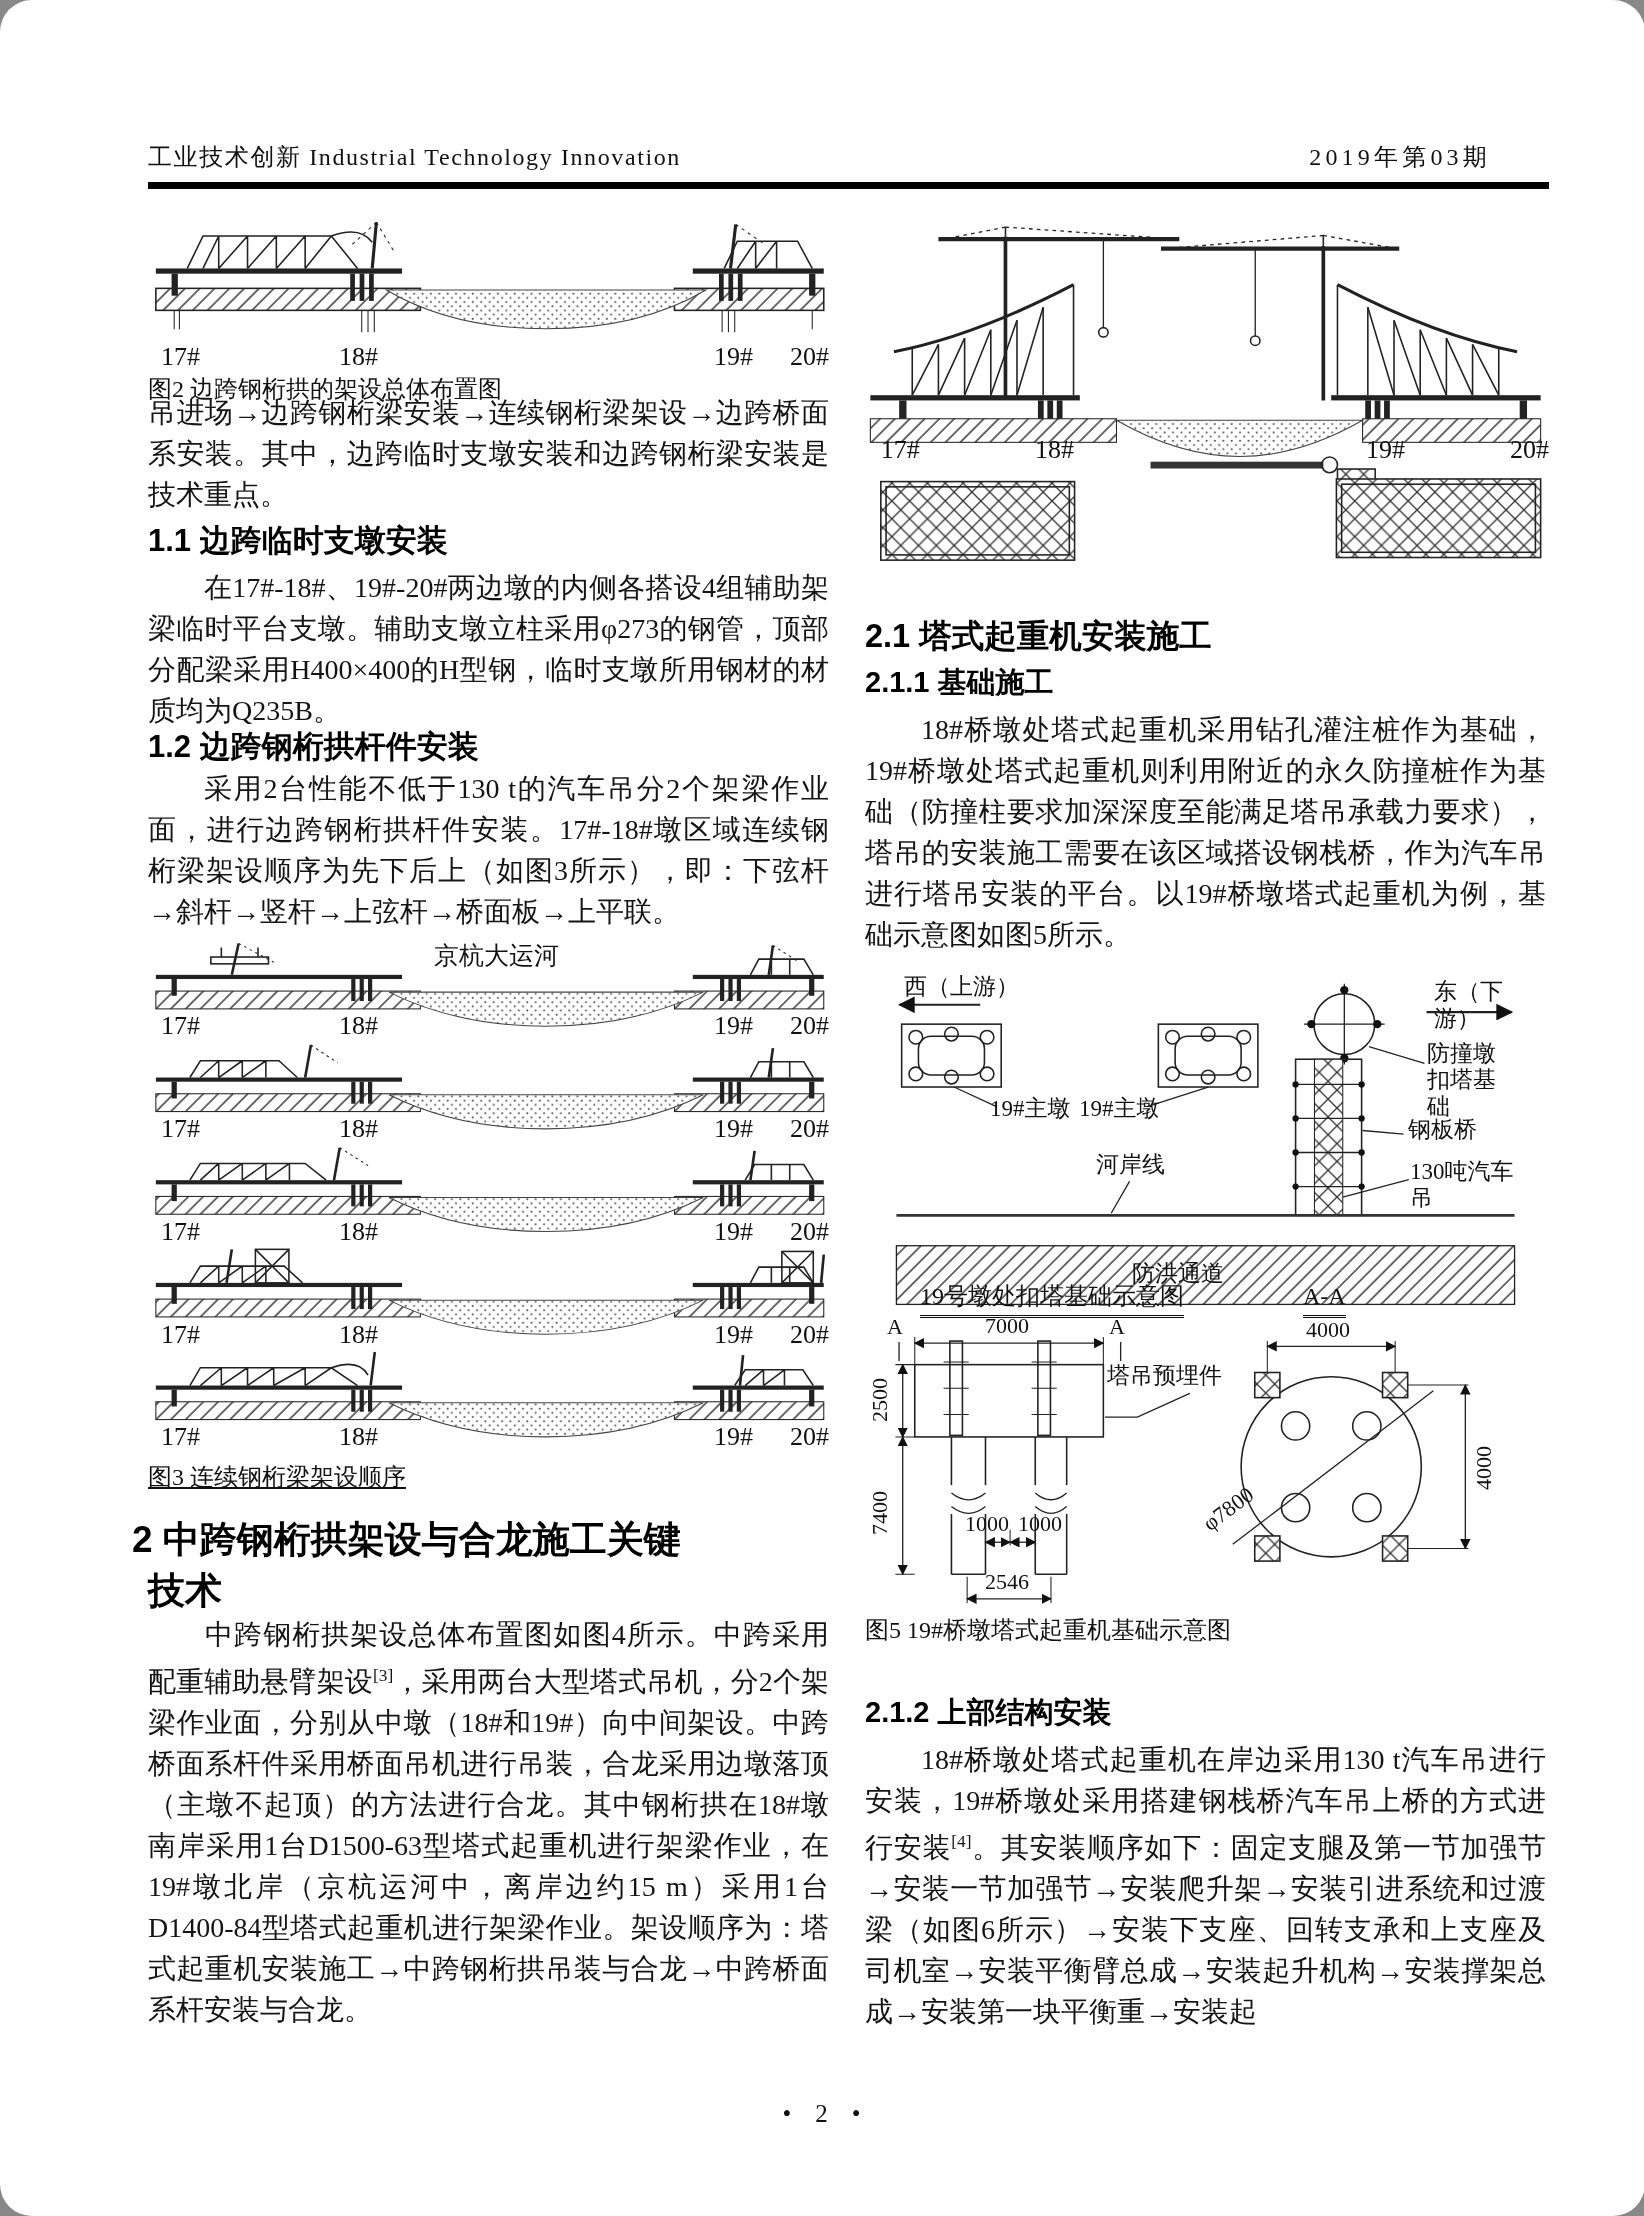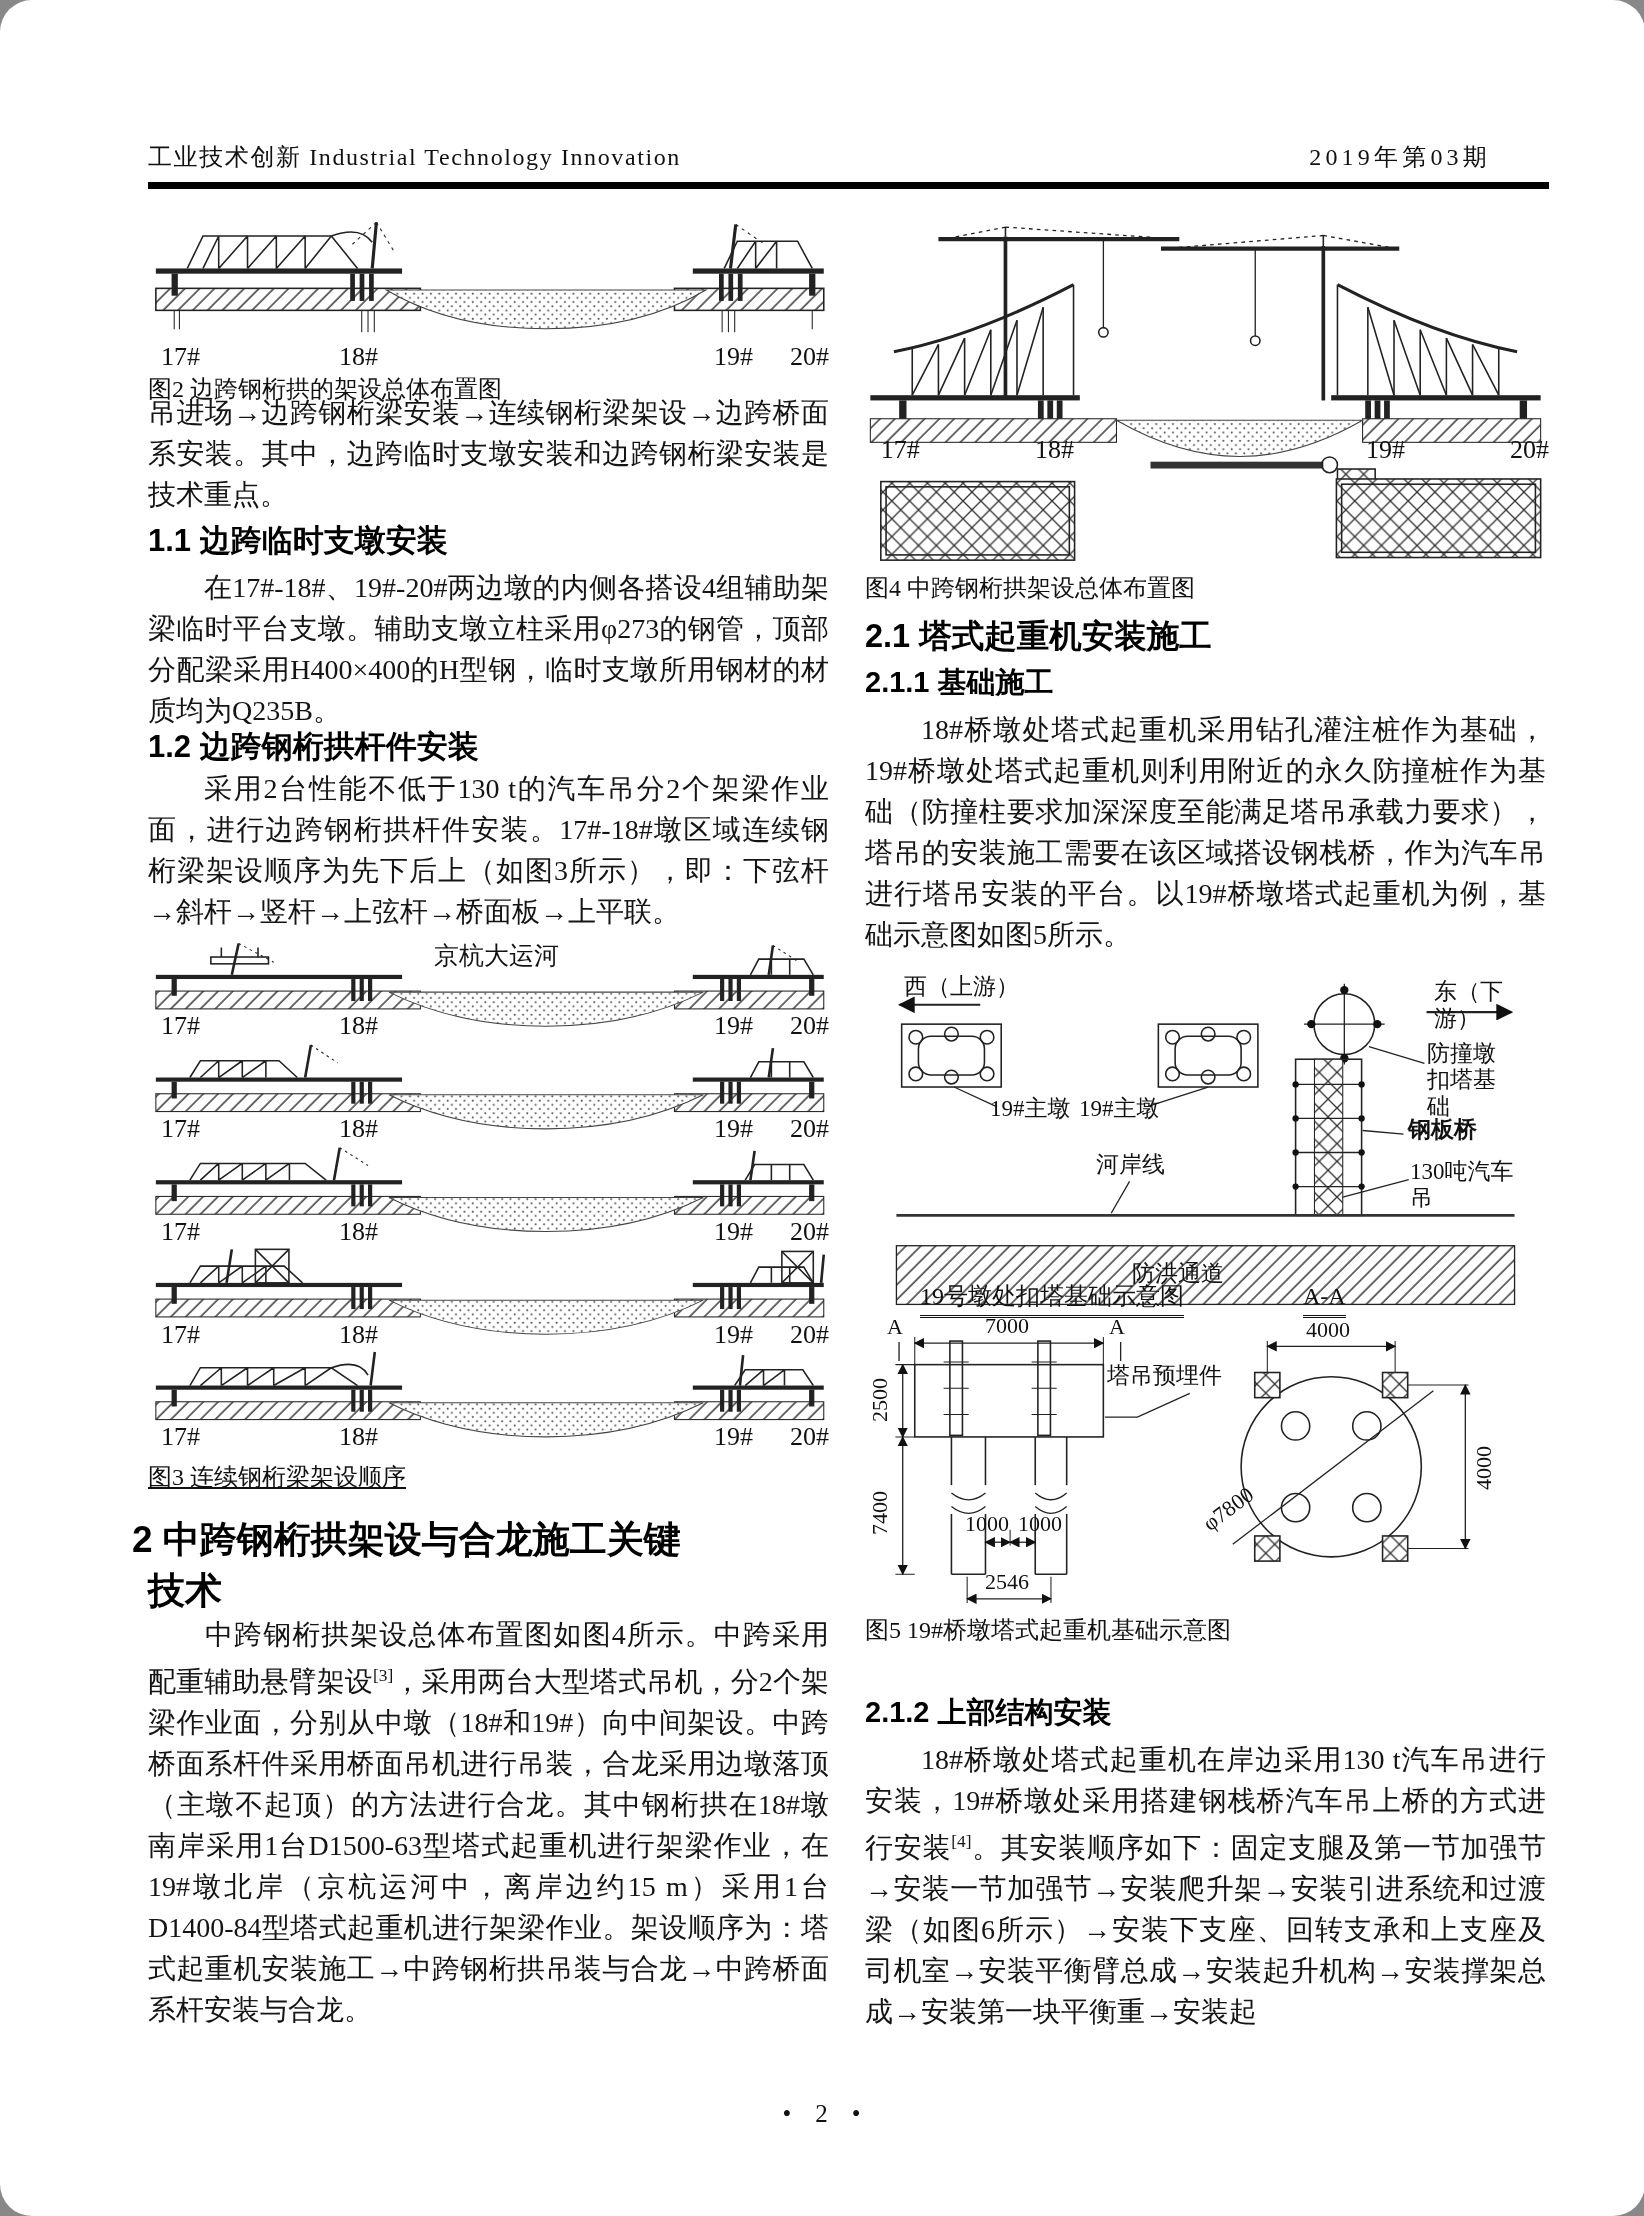--- a/index.html
+++ b/index.html
@@ -303,21 +303,20 @@
         <rect x="30" y="490" width="370" height="150" fill="url(#pX)"></rect>
         <rect x="40" y="500" width="350" height="130"></rect>
         <rect x="900" y="485" width="390" height="150" fill="url(#pX)"></rect>
         <rect x="910" y="495" width="370" height="130"></rect>
       </g>
     </svg>
     <span class="abs pier" style="left:15.7px;top:212px;">17#</span>
     <span class="abs pier" style="left:170px;top:212px;">18#</span>
     <span class="abs pier" style="left:501px;top:212px;">19#</span>
     <span class="abs pier" style="left:645px;top:212px;">20#</span>
-    <div class="abs cap" style="left:0;top:349px;">图4 中跨钢桁拱架设总体布置图</div>
   </div>
 
   <div class="abs h-c" style="left:865px;top:619px;">2.1 塔式起重机安装施工</div>
   <div class="abs h-d" style="left:865px;top:667px;">2.1.1 基础施工</div>
   <div class="abs para ind" style="left:865px;top:709px;">18#桥墩处塔式起重机采用钻孔灌注桩作为基础，19#桥墩处塔式起重机则利用附近的永久防撞桩作为基础（防撞柱要求加深深度至能满足塔吊承载力要求），塔吊的安装施工需要在该区域搭设钢栈桥，作为汽车吊进行塔吊安装的平台。以19#桥墩塔式起重机为例，基础示意图如图5所示。</div>
 
   <div class="abs" style="left:865px;top:974px;width:681px;">
     <svg width="681" height="632" viewBox="0 0 1300 1205">
       <g stroke="#222" fill="none" stroke-width="3">
 
@@ -418,21 +417,21 @@
         <line x1="1146" y1="784" x2="1146" y2="1096" stroke-width="2.5" marker-start="url(#arr)" marker-end="url(#arr)"></line>
         <line x1="702" y1="1088" x2="1085" y2="795" stroke-width="2.5"></line>
       </g>
     </svg>
 
     <span class="abs figlab" style="left:39px;top:0px;">西（上游）</span>
     <span class="abs figlab" style="left:569px;top:5.2px;">东（下游）</span>
     <span class="abs figlab" style="left:125px;top:122px;">19#主墩</span>
     <span class="abs figlab" style="left:214px;top:122px;">19#主墩</span>
     <span class="abs figlab" style="left:562px;top:67px;width:79px;">防撞墩扣塔基础</span>
-    <span class="abs figlab" style="left:543px;top:143px;font-weight:bold;">钢板桥</span>
+    <span class="abs figlab" style="left:543px;top:143px;">钢板桥</span>
     <span class="abs figlab" style="left:545px;top:185px;width:105px;">130吨汽车吊</span>
     <span class="abs figlab" style="left:231px;top:178px;">河岸线</span>
     <span class="abs figlab" style="left:267px;top:287px;">防洪通道</span>
     <span class="abs subt" style="left:55px;top:308px;">19号墩处扣塔基础示意图</span>
     <span class="abs subt" style="left:438px;top:308px;">A-A</span>
     <span class="abs dim" style="left:120px;top:341px;">7000</span>
     <span class="abs dim" style="left:22px;top:342px;">A</span>
     <span class="abs dim" style="left:244px;top:342px;">A</span>
     <span class="abs vdim" style="left:4.2px;top:448px;">2500</span>
     <span class="abs vdim" style="left:4.2px;top:561px;">7400</span>

